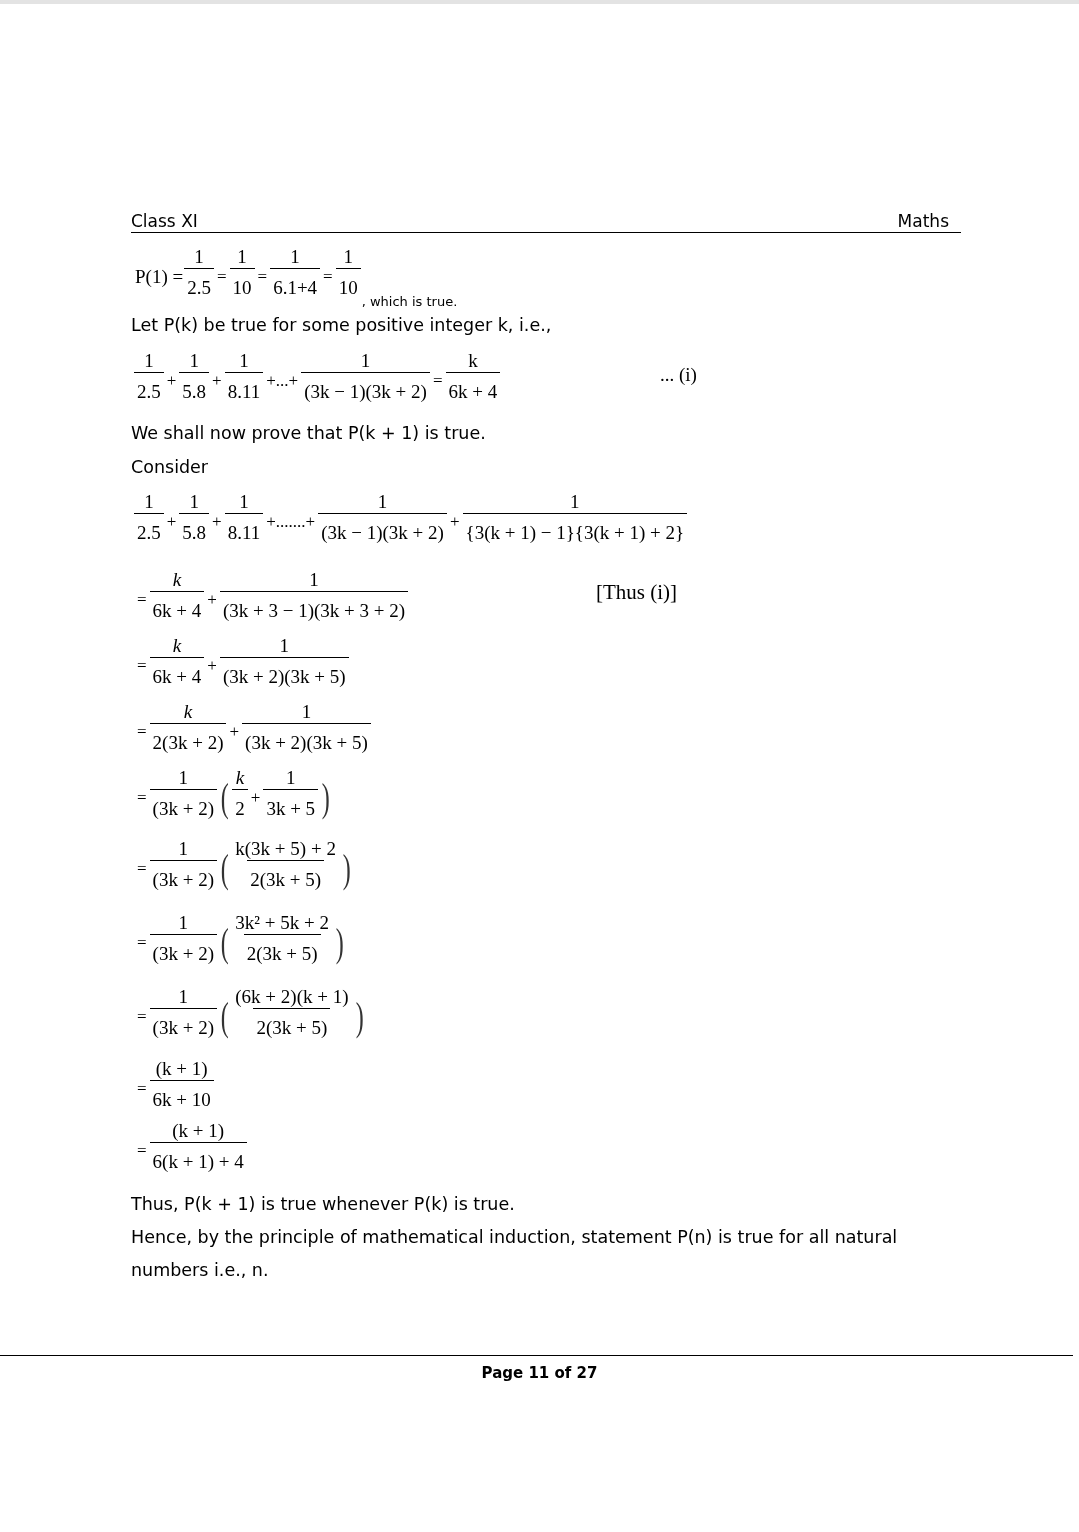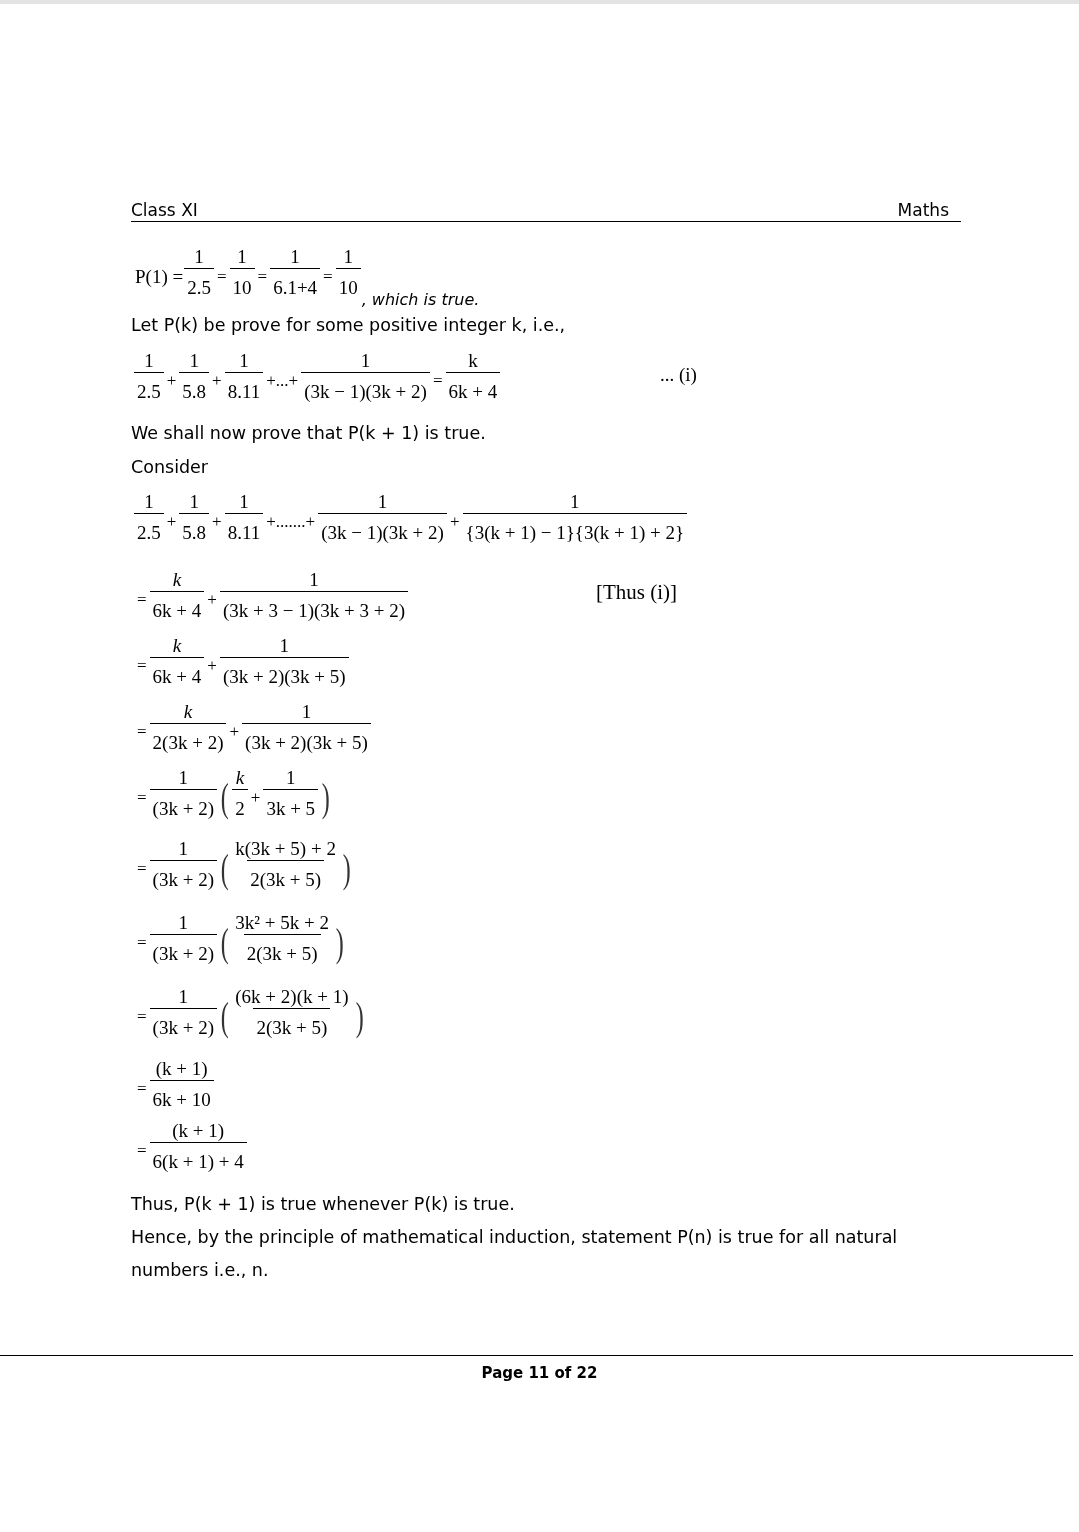--- a/index.html
+++ b/index.html
@@ -1,19 +1,19 @@
 <!DOCTYPE html>
 <html><head>
 <meta charset="utf-8">
 <style>
   html, body { margin:0; padding:0; }
   body { width:1079px; height:1532px; background:#fff; position:relative; overflow:hidden; color:#000;
          font-family:"DejaVu Sans", sans-serif; }
   .topbar { position:absolute; left:0; top:0; width:1079px; height:4px; background:#e3e3e3; }
-  .hdr { position:absolute; top:199px; left:131px; width:830px; height:22px; border-bottom:1.5px solid #000;
+  .hdr { position:absolute; top:210px; left:131px; width:830px; height:22px; border-bottom:1.5px solid #000;
          font-size:17px; }
   .hdr span { position:absolute; top:1px; }
   .hdr .l { left:0; } .hdr .c { left:191px; } .hdr .r { right:12px; }
   .txt { position:absolute; left:131px; font-size:17.5px; white-space:nowrap; }
   .math { position:absolute; font-family:"Liberation Serif", "DejaVu Serif", serif; font-size:19px; white-space:nowrap; }
   .row { display:flex; align-items:center; }
   .frac { display:inline-flex; flex-direction:column; align-items:center; vertical-align:middle; margin:0 1px; }
   .frac .n { padding:0 3px; line-height:22px; }
   .frac .d { padding:8px 3px; line-height:22px; border-top:1px solid #000; }
   .op { padding:0 2px; font-size:17px; }
@@ -46,24 +46,24 @@
   <span class="op">=</span>
   <span class="frac">
       <span class="n">1</span>
       <span class="d">6.1+4</span>
     </span>
   <span class="op">=</span>
   <span class="frac">
       <span class="n">1</span>
       <span class="d">10</span>
     </span>
-  <span style="font-family:'DejaVu Sans',sans-serif; font-size:16px; align-self:flex-end; margin-bottom:-2px;font-style:italic;">, which is true.</span>
-</div>
-
-<div class="txt" style="top:315px;">Let P(k) be prove for some positive integer k, i.e.,</div>
+  <span style="font-family:'DejaVu Sans',sans-serif; font-size:13px; align-self:flex-end; margin-bottom:-2px;">, which is true.</span>
+</div>
+
+<div class="txt" style="top:315px;">Let P(k) be true for some positive integer k, i.e.,</div>
 
 <div class="math row" style="left:133px; top:350px;">
   <span class="frac">
       <span class="n">1</span>
       <span class="d">2.5</span>
     </span>
     <span class="op">+</span>
   <span class="frac">
       <span class="n">1</span>
       <span class="d">5.8</span>
@@ -231,13 +231,13 @@
       <span class="n">(k + 1)</span>
       <span class="d">6(k + 1) + 4</span>
     </span>
 </div>
 
 <div class="txt" style="top:1194px;">Thus, P(k + 1) is true whenever P(k) is true.</div>
 <div class="txt" style="top:1227px;">Hence, by the principle of mathematical induction, statement P(n) is true for all natural</div>
 <div class="txt" style="top:1260px;">numbers i.e., n.</div>
 
 <div class="footline"></div>
-<div class="footer">Page 11 of 22</div>
+<div class="footer">Page 11 of 27</div>
 
 </body></html>

